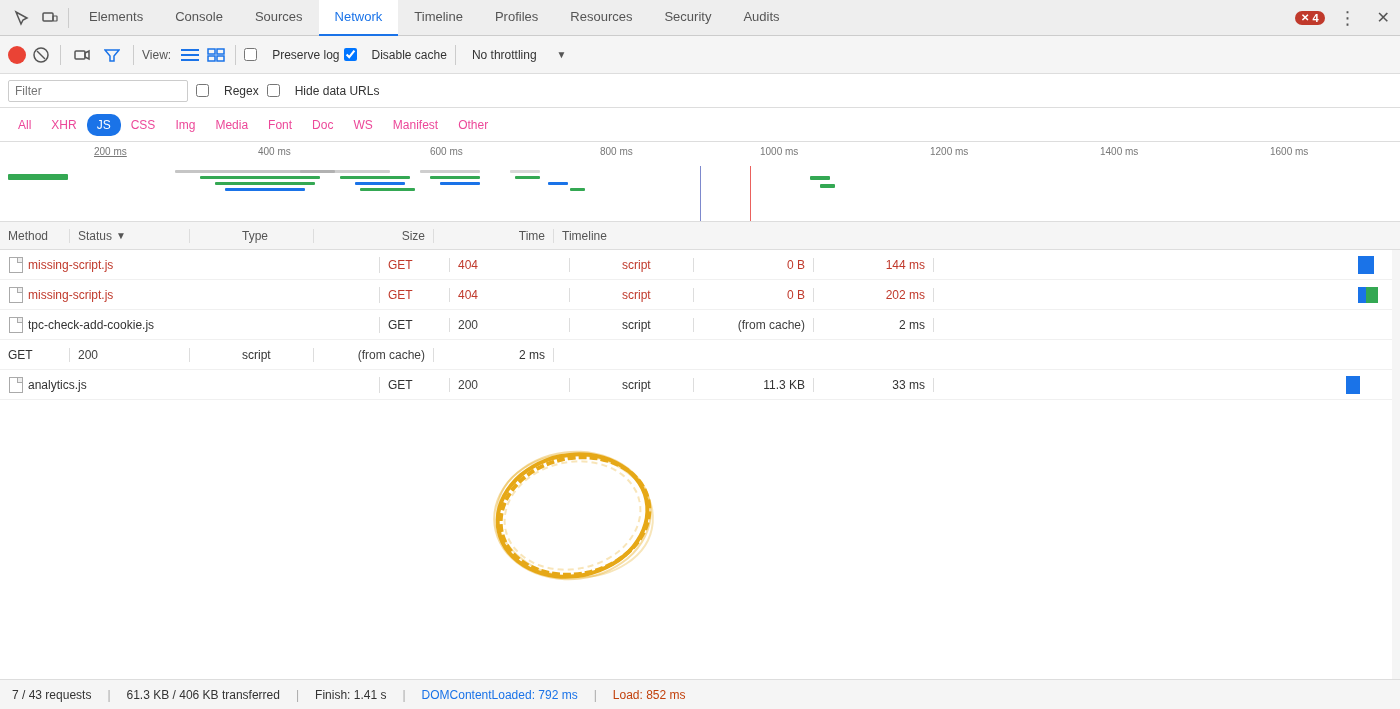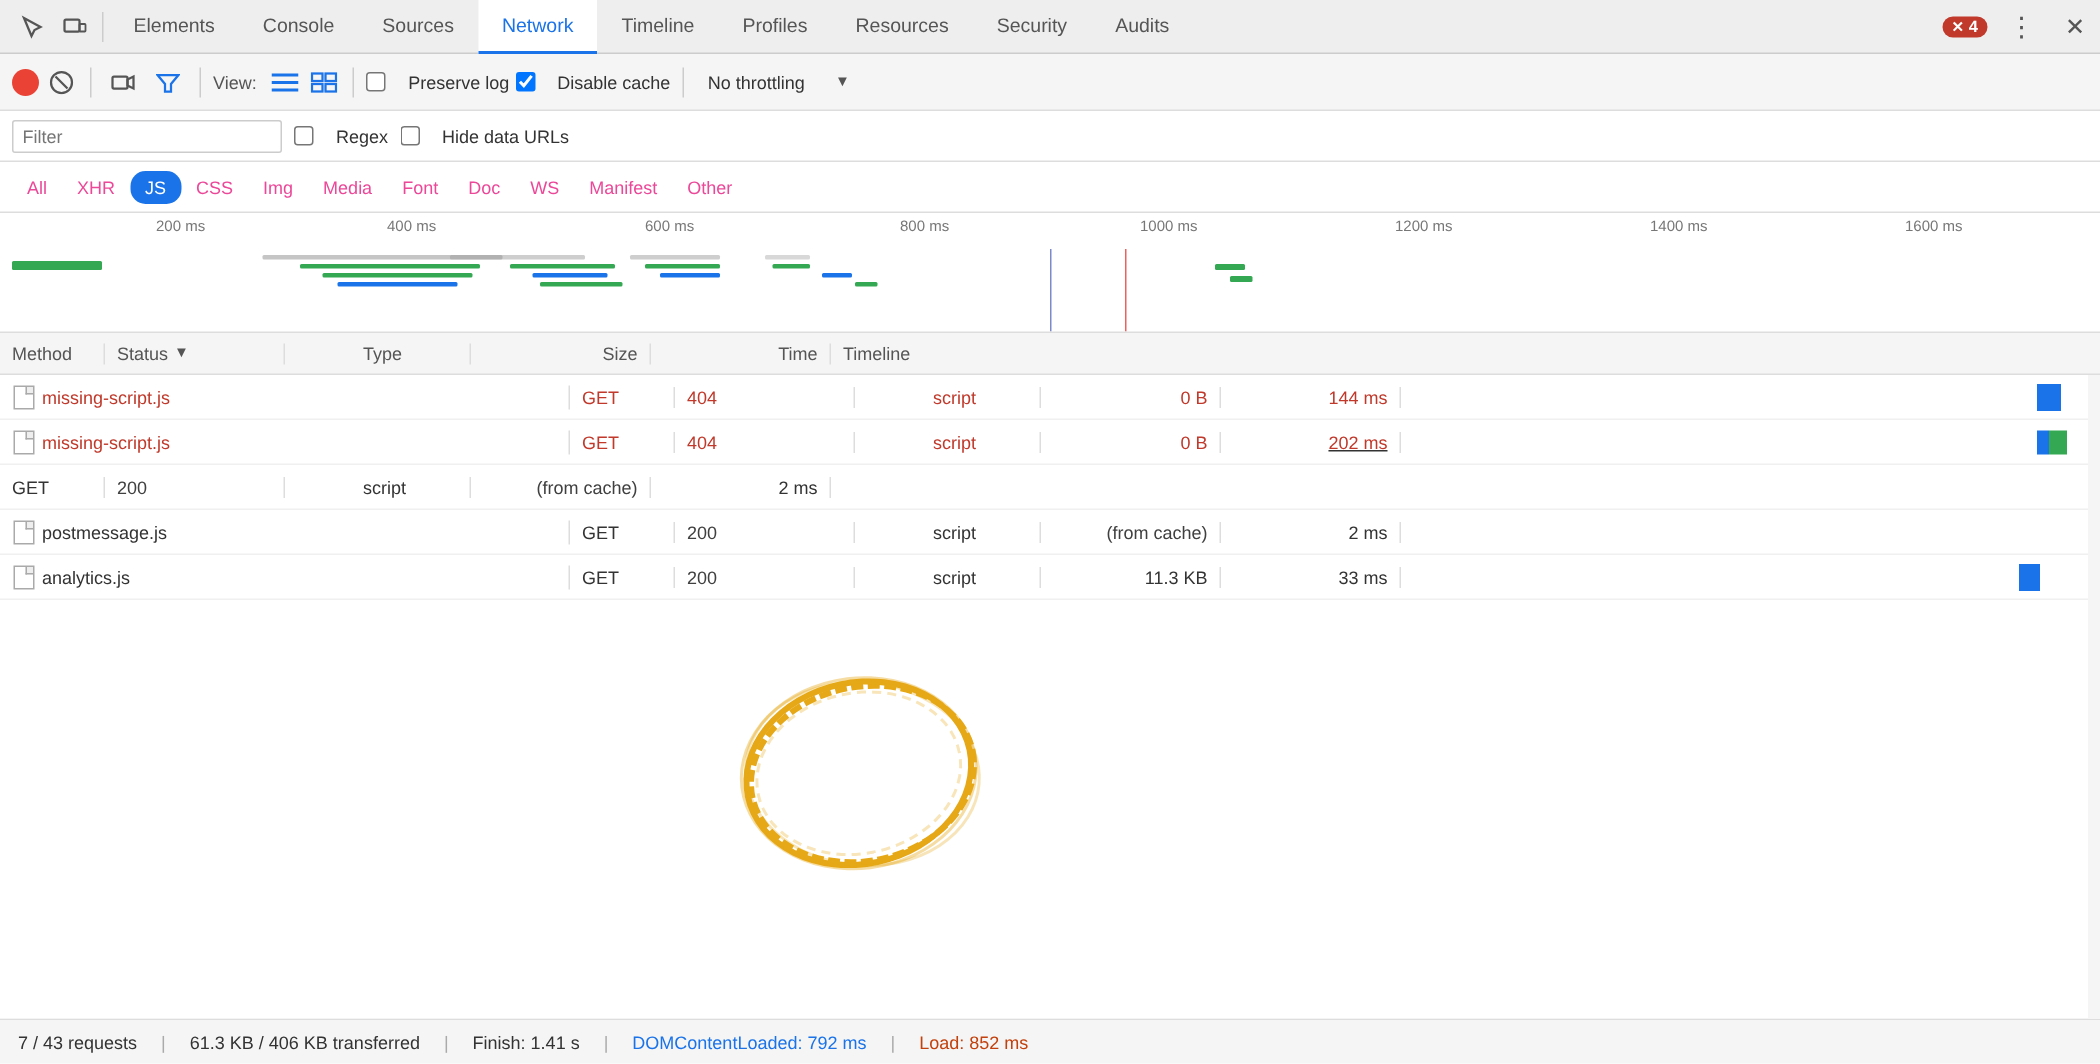--- a/index.html
+++ b/index.html
@@ -276,21 +276,21 @@
     <button class="type-btn">Font</button>
     <button class="type-btn">Doc</button>
     <button class="type-btn">WS</button>
     <button class="type-btn">Manifest</button>
     <button class="type-btn">Other</button>
   </div>
 
   <div class="timeline-overview">
 
     <div style="position:absolute;top:4px;left:0;right:0;">
-      <span class="timeline-label" style="left:104px;">200 ms</span>
+      <span class="timeline-label" style="left:94px;text-decoration:underline;">200 ms</span>
       <span class="timeline-label" style="left:258px;">400 ms</span>
       <span class="timeline-label" style="left:430px;">600 ms</span>
       <span class="timeline-label" style="left:600px;">800 ms</span>
       <span class="timeline-label" style="left:760px;">1000 ms</span>
       <span class="timeline-label" style="left:930px;">1200 ms</span>
       <span class="timeline-label" style="left:1100px;">1400 ms</span>
       <span class="timeline-label" style="left:1270px;">1600 ms</span>
     </div>
 
     <div style="position:absolute;top:24px;left:0;right:0;bottom:0;">
@@ -361,48 +361,48 @@
           <div class="file-icon"></div>
         </div>
         <span class="text-red">missing-script.js</span>
       </div>
       <div class="col-method"><span class="text-red">GET</span></div>
       <div class="col-status">
           <span class="text-red">404</span>
         </div>
       <div class="col-type"><span class="text-red">script</span></div>
       <div class="col-size" style="text-align:right;"><span class="text-red">0 B</span></div>
-      <div class="col-time" style="text-align:right;text-decoration:underline;"><span class="text-red">202 ms</span></div>
+      <div class="col-time" style="text-align:right;"><span class="text-red">202 ms</span></div>
       <div class="col-timeline" style="position:relative;">
         <div style="position:absolute;right:22px;top:50%;transform:translateY(-50%);width:12px;height:16px;background:#34a853;"></div>
         <div style="position:absolute;right:34px;top:50%;transform:translateY(-50%);width:8px;height:16px;background:#1a73e8;"></div>
         <div style="position:absolute;right:0;top:0;width:1px;height:30px;background:#e53935;"></div>
       </div>
     </div>
 
     <div class="table-row">
+      <div class="col-name" style="display:flex;align-items:center;">
+        <div class="row-icon">
+          <div class="file-icon"></div>
+        </div>
+        <span>tpc-check-add-cookie.js</span>
+      </div>
       <div class="col-method">GET</div>
       <div class="col-status">
           <span class="text-gray">200</span>
         </div>
       <div class="col-type">script</div>
       <div class="col-size" style="text-align:right;"><span class="text-gray">(from cache)</span></div>
       <div class="col-time" style="text-align:right;">2 ms</div>
       <div class="col-timeline" style="position:relative;">
         <div style="position:absolute;right:0;top:0;width:1px;height:30px;background:#e53935;"></div>
       </div>
     </div>
 
     <div class="table-row">
-      <div class="col-name" style="display:flex;align-items:center;">
-        <div class="row-icon">
-          <div class="file-icon"></div>
-        </div>
-        <span>postmessage.js</span>
-      </div>
       <div class="col-method">GET</div>
       <div class="col-status">
           <span class="text-gray">200</span>
         </div>
       <div class="col-type">script</div>
       <div class="col-size" style="text-align:right;"><span class="text-gray">(from cache)</span></div>
       <div class="col-time" style="text-align:right;">2 ms</div>
       <div class="col-timeline" style="position:relative;">
         <div style="position:absolute;right:0;top:0;width:1px;height:30px;background:#e53935;"></div>
       </div>

